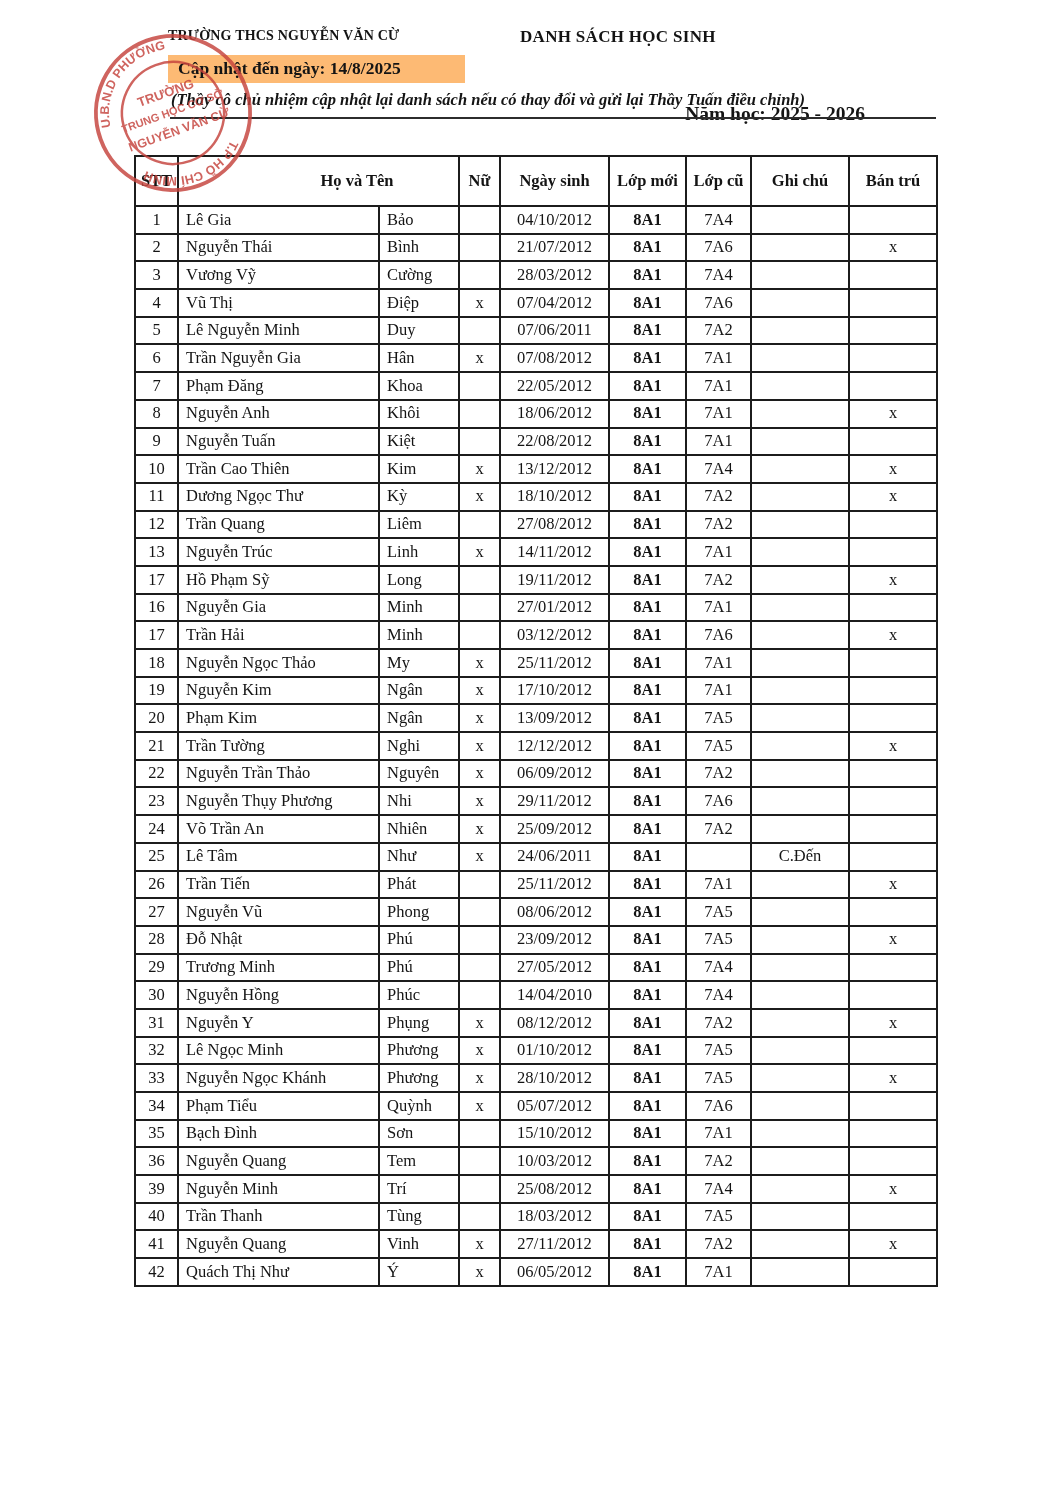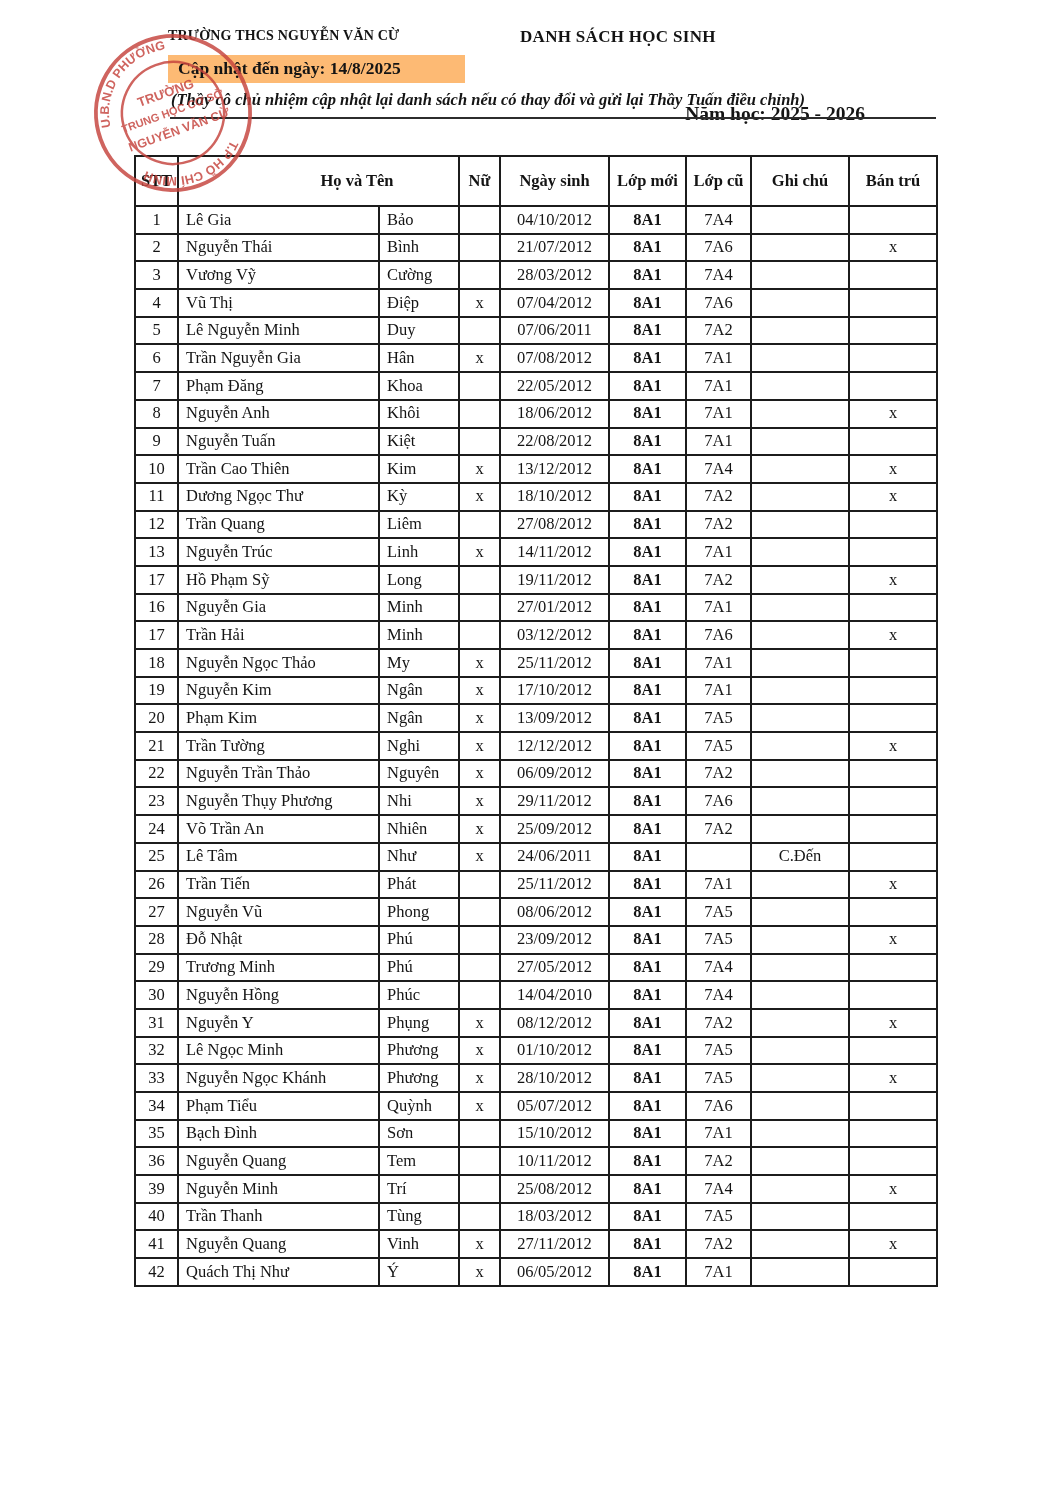--- a/index.html
+++ b/index.html
@@ -440,21 +440,21 @@
           <td class="ac b">8A1</td>
           <td class="ac">7A1</td>
           <td class="ac"></td>
           <td class="ac"></td>
         </tr>
         <tr>
           <td class="ac">36</td>
           <td class="al">Nguyễn Quang</td>
           <td class="al">Tem</td>
           <td class="ac"></td>
-          <td class="ac">10/11/2012</td>
+          <td class="ac">10/03/2012</td>
           <td class="ac b">8A1</td>
           <td class="ac">7A2</td>
           <td class="ac"></td>
           <td class="ac"></td>
         </tr>
         <tr>
           <td class="ac">39</td>
           <td class="al">Nguyễn Minh</td>
           <td class="al">Trí</td>
           <td class="ac"></td>

